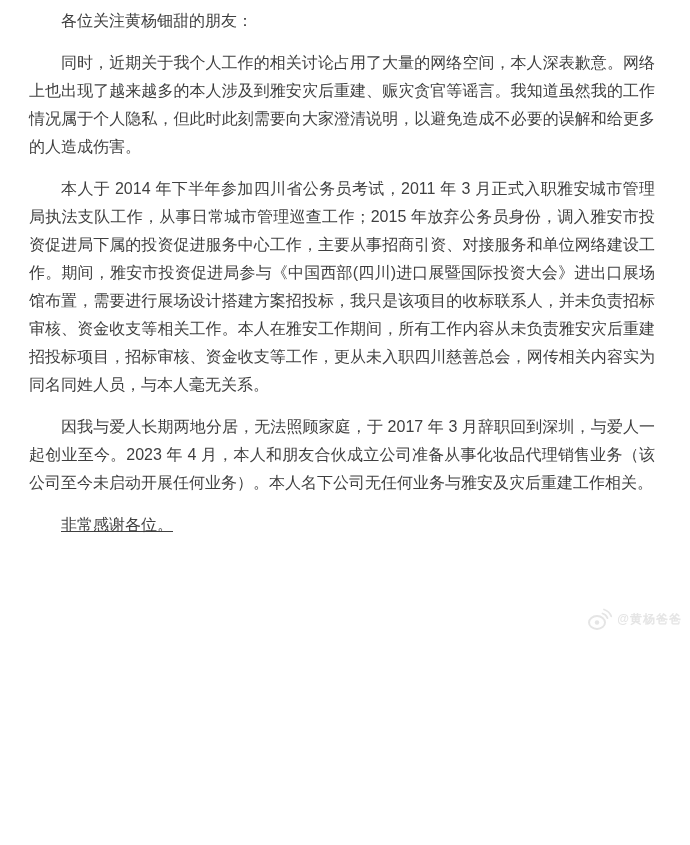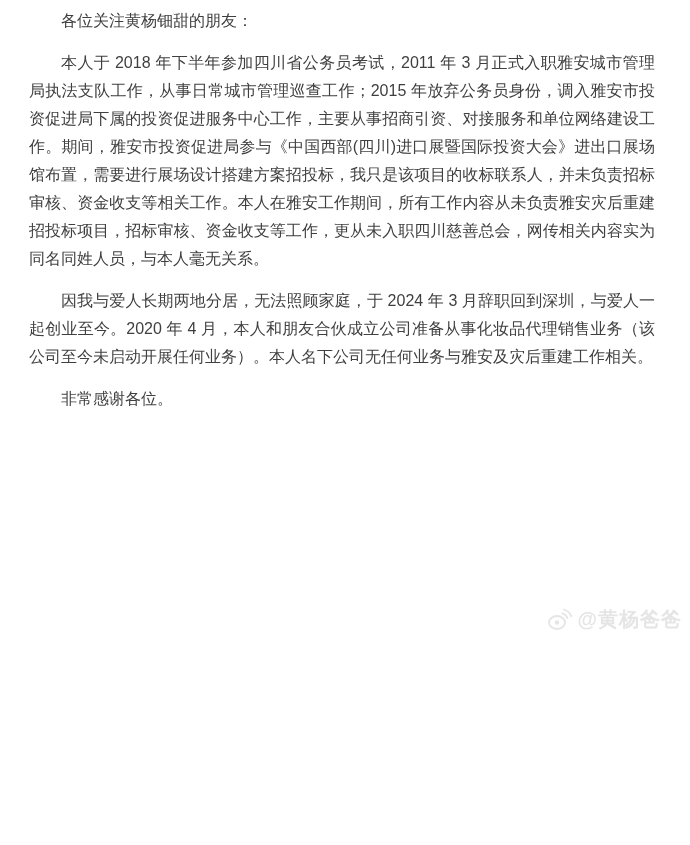--- a/index.html
+++ b/index.html
@@ -21,51 +21,53 @@
     color: #3f3f3f;
   }
   .page p {
     margin: 0 0 14px 0;
     text-align: justify;
     text-indent: 2em;
     word-break: break-all;
   }
   .page p.closing {
     margin-bottom: 0;
+    text-decoration: underline;
   }
   .watermark {
     position: absolute;
     right: 8px;
     bottom: 7px;
     display: flex;
     align-items: center;
     gap: 4px;
     color: #e5e5e5;
-    font-size: 20px;
+    font-size: 12px;
     line-height: 1;
     letter-spacing: 1px;
     user-select: none;
     font-weight: bold;
   }
   .watermark svg {
     display: block;
   }
 </style>
 </head>
 <body>
 
 <div class="page">
 
   <p>各位关注黄杨钿甜的朋友：</p>
 
 
+  <p>同时，近期关于我个人工作的相关讨论占用了大量的网络空间，本人深表歉意。网络上也出现了越来越多的本人涉及到雅安灾后重建、赈灾贪官等谣言。我知道虽然我的工作情况属于个人隐私，但此时此刻需要向大家澄清说明，以避免造成不必要的误解和给更多的人造成伤害。</p>
 
-  <p>本人于 2018 年下半年参加四川省公务员考试，2011 年 3 月正式入职雅安城市管理局执法支队工作，从事日常城市管理巡查工作；2015 年放弃公务员身份，调入雅安市投资促进局下属的投资促进服务中心工作，主要从事招商引资、对接服务和单位网络建设工作。期间，雅安市投资促进局参与《中国西部(四川)进口展暨国际投资大会》进出口展场馆布置，需要进行展场设计搭建方案招投标，我只是该项目的收标联系人，并未负责招标审核、资金收支等相关工作。本人在雅安工作期间，所有工作内容从未负责雅安灾后重建招投标项目，招标审核、资金收支等工作，更从未入职四川慈善总会，网传相关内容实为同名同姓人员，与本人毫无关系。</p>
+  <p>本人于 2014 年下半年参加四川省公务员考试，2011 年 3 月正式入职雅安城市管理局执法支队工作，从事日常城市管理巡查工作；2015 年放弃公务员身份，调入雅安市投资促进局下属的投资促进服务中心工作，主要从事招商引资、对接服务和单位网络建设工作。期间，雅安市投资促进局参与《中国西部(四川)进口展暨国际投资大会》进出口展场馆布置，需要进行展场设计搭建方案招投标，我只是该项目的收标联系人，并未负责招标审核、资金收支等相关工作。本人在雅安工作期间，所有工作内容从未负责雅安灾后重建招投标项目，招标审核、资金收支等工作，更从未入职四川慈善总会，网传相关内容实为同名同姓人员，与本人毫无关系。</p>
 
-  <p>因我与爱人长期两地分居，无法照顾家庭，于 2024 年 3 月辞职回到深圳，与爱人一起创业至今。2020 年 4 月，本人和朋友合伙成立公司准备从事化妆品代理销售业务（该公司至今未启动开展任何业务）。本人名下公司无任何业务与雅安及灾后重建工作相关。</p>
+  <p>因我与爱人长期两地分居，无法照顾家庭，于 2017 年 3 月辞职回到深圳，与爱人一起创业至今。2023 年 4 月，本人和朋友合伙成立公司准备从事化妆品代理销售业务（该公司至今未启动开展任何业务）。本人名下公司无任何业务与雅安及灾后重建工作相关。</p>
 
 
   <p class="closing">非常感谢各位。</p>
 
   <div class="watermark">
     <span>
       <svg width="26" height="24" viewBox="0 0 26 24" fill="none" stroke="#e5e5e5" stroke-width="2" stroke-linecap="round">
         <ellipse cx="10" cy="15.5" rx="8" ry="6.5"></ellipse>
         <circle cx="10" cy="15.5" r="2.2" fill="#e5e5e5" stroke="none"></circle>
         <path d="M15.5 6.5 a7.5 7.5 0 0 1 5 4.6" stroke-width="1.8"></path>

